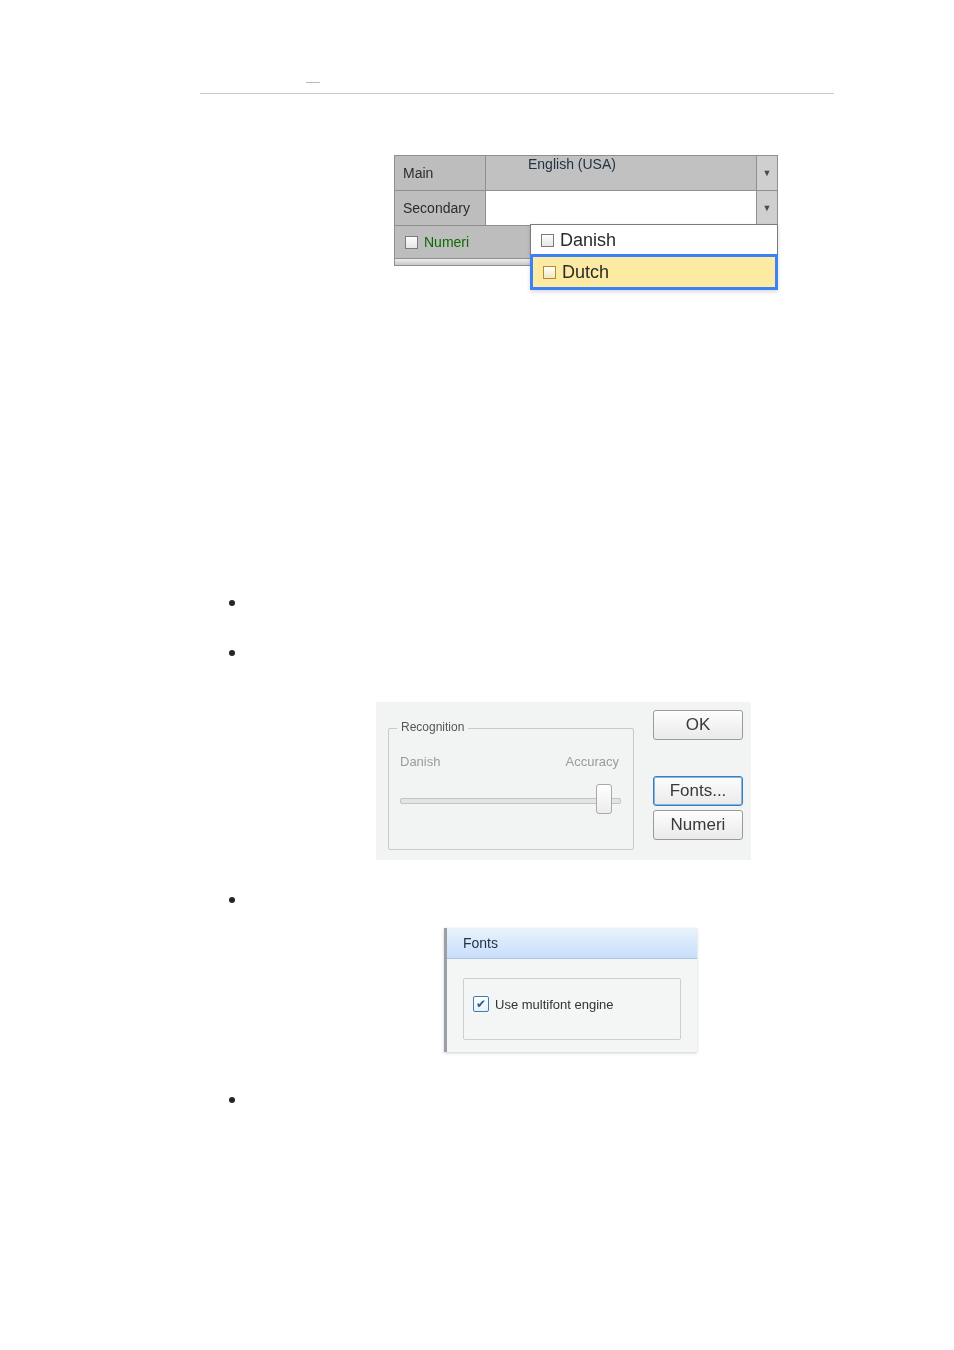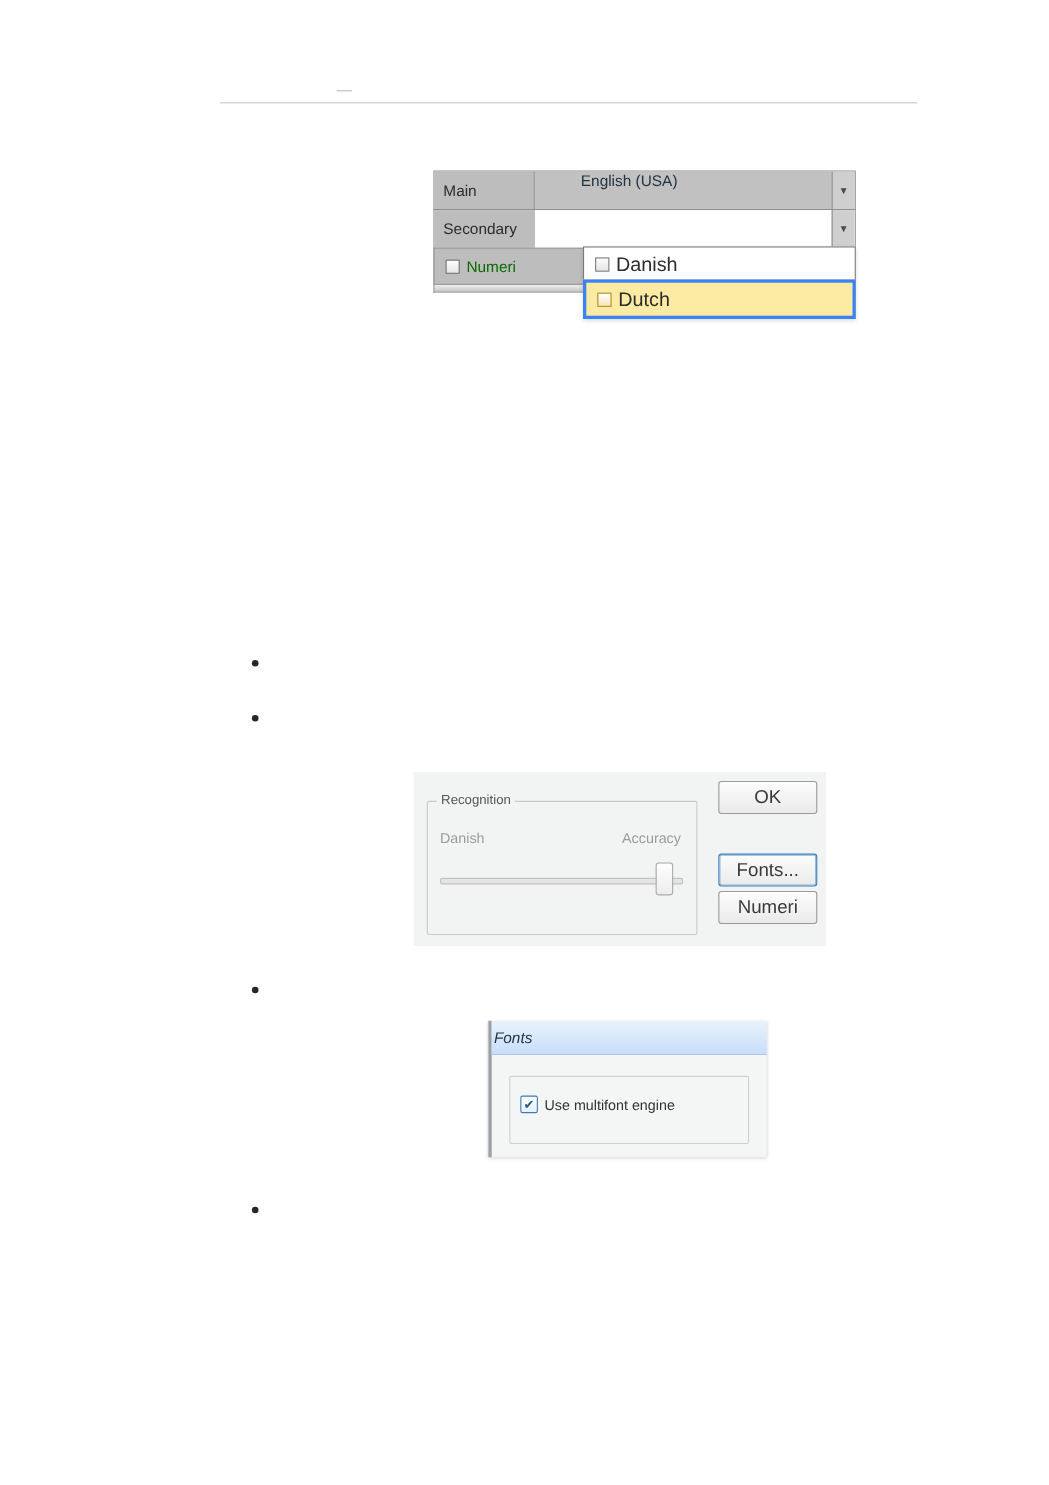--- a/index.html
+++ b/index.html
@@ -231,25 +231,24 @@
     background: #f4f5f5;
     border-left: 3px solid #9aa0a6;
     box-shadow: 0 1px 3px rgba(0,0,0,0.2);
     font-size: 14px;
   }
   .fig3 .titlebar {
     height: 30px;
     background: linear-gradient(#e9f3fb, #c7defb);
     display: flex;
     align-items: center;
-    padding-left: 2px;
+    padding-left: 16px;
     color: #20344a;
     border-bottom: 1px solid #a9c5e2;
     font-size: 14px;
-    font-style: italic;
   }
   .fig3 .inner {
     position: absolute;
     left: 16px; right: 16px; top: 50px; bottom: 12px;
     border: 1px solid #cfcfcf;
     border-radius: 2px;
   }
   .fig3 .chk {
     position: absolute;
     left: 26px;

